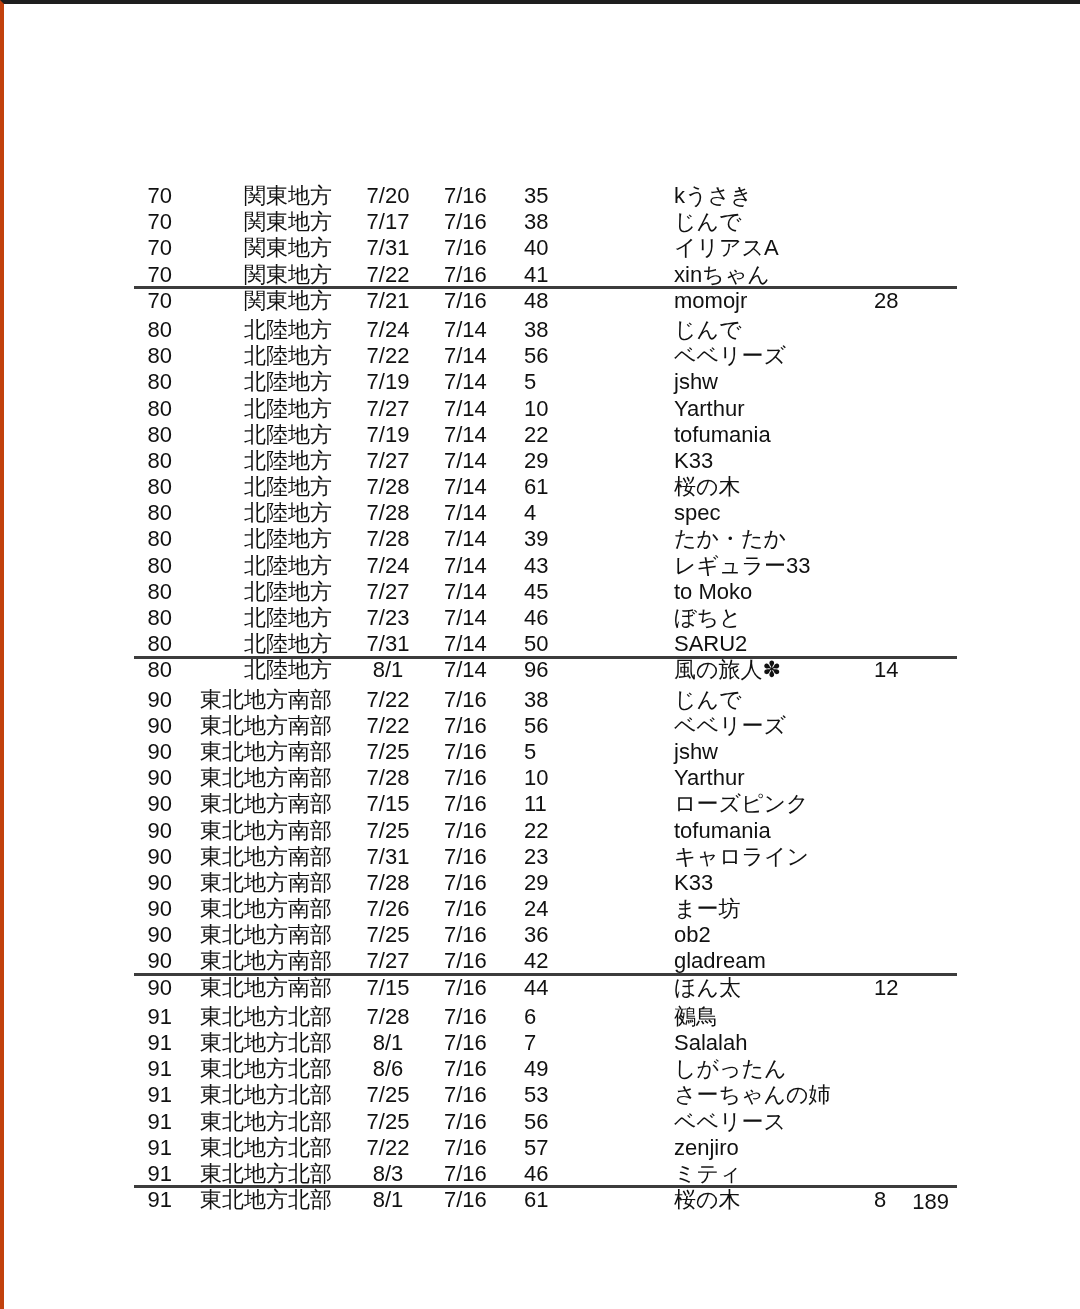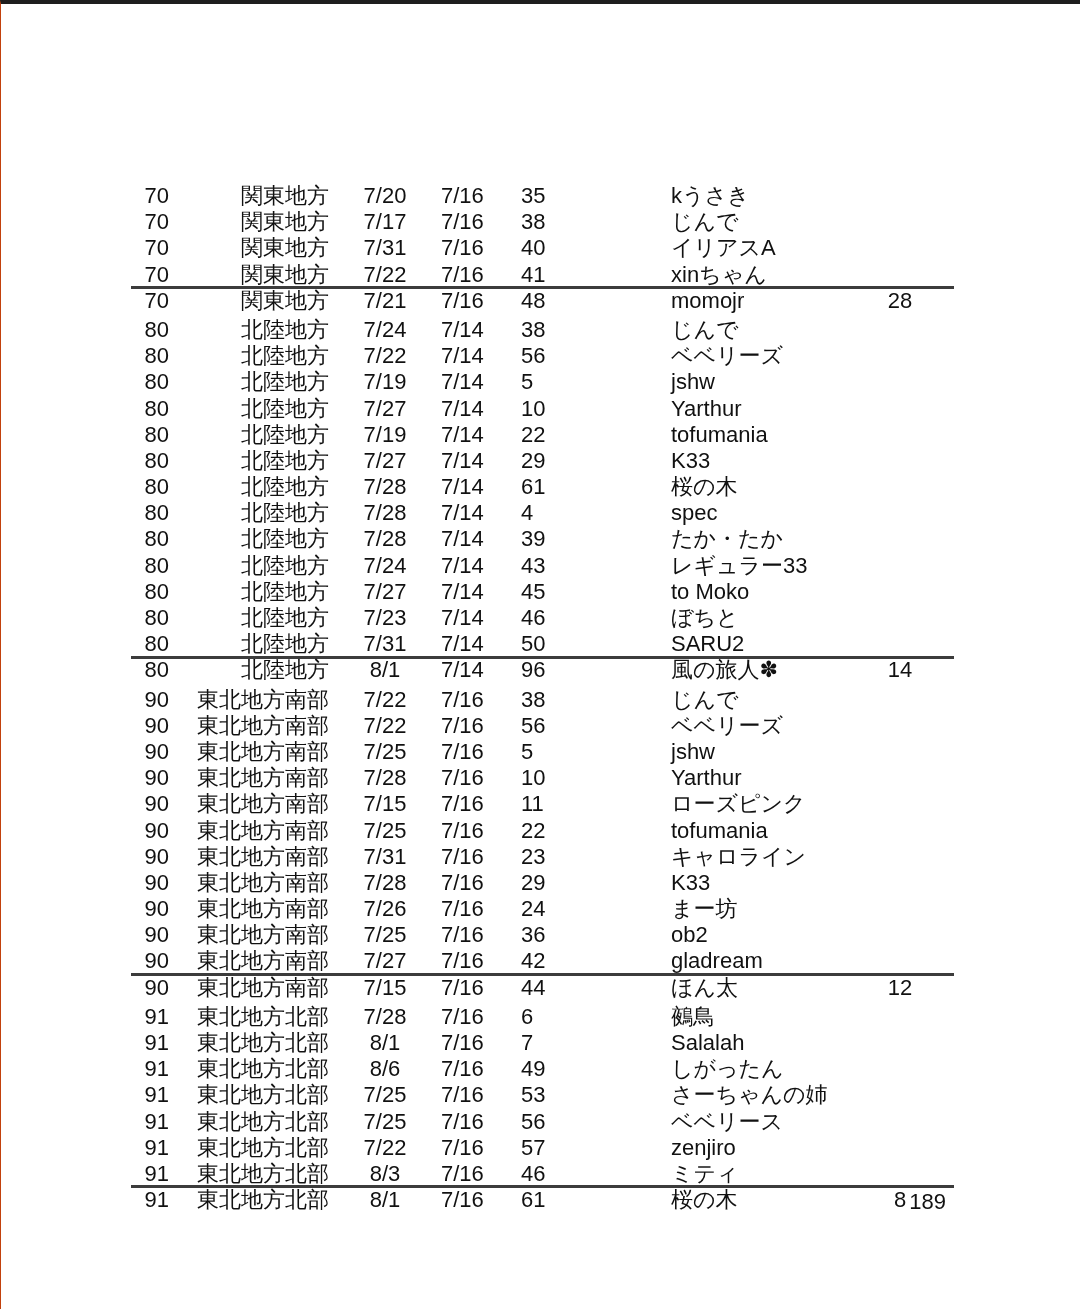--- a/index.html
+++ b/index.html
@@ -16,21 +16,21 @@
     overflow: hidden;
   }
   .page {
     position: absolute;
     left: 0;
     top: 0;
     width: 1080px;
     height: 1309px;
     background: #ffffff;
     border-top: 4px solid #1e1e1e;
-    border-left: 1px solid #c2410c;
+    border-left: 4px solid #c2410c;
     box-sizing: border-box;
   }
   .sheet {
     position: absolute;
     left: 0;
     top: 151px;
     width: 1080px;
   }
   .row {
     display: flex;
@@ -40,21 +40,21 @@
     white-space: pre;
     align-items: baseline;
   }
   .cell { display: inline-block; overflow: visible; }
   .c-group  { margin-left: 118px; width: 50px;  text-align: right; }
   .c-region { width: 160px; text-align: right; margin-top: 28px; }
   .c-date1  { width: 112px; text-align: center; }
   .c-date2  { width: 80px;  text-align: left; }
   .c-num    { width: 140px; text-align: left; }
   .c-name   { width: 200px; padding-left: 10px; text-align: left; }
-  .c-count  { width: 58px;  text-align: center; margin-top: 11px; }
+  .c-count  { width: 58px;  text-align: left; margin-top: 11px; }
   .sep {
     height: 3px;
     width: 823px;
     margin-left: 130px;
     background: #3c3c3c;
   }
   .total-row {
     height: 28px;
     line-height: 28px;
     font-size: 22px;

